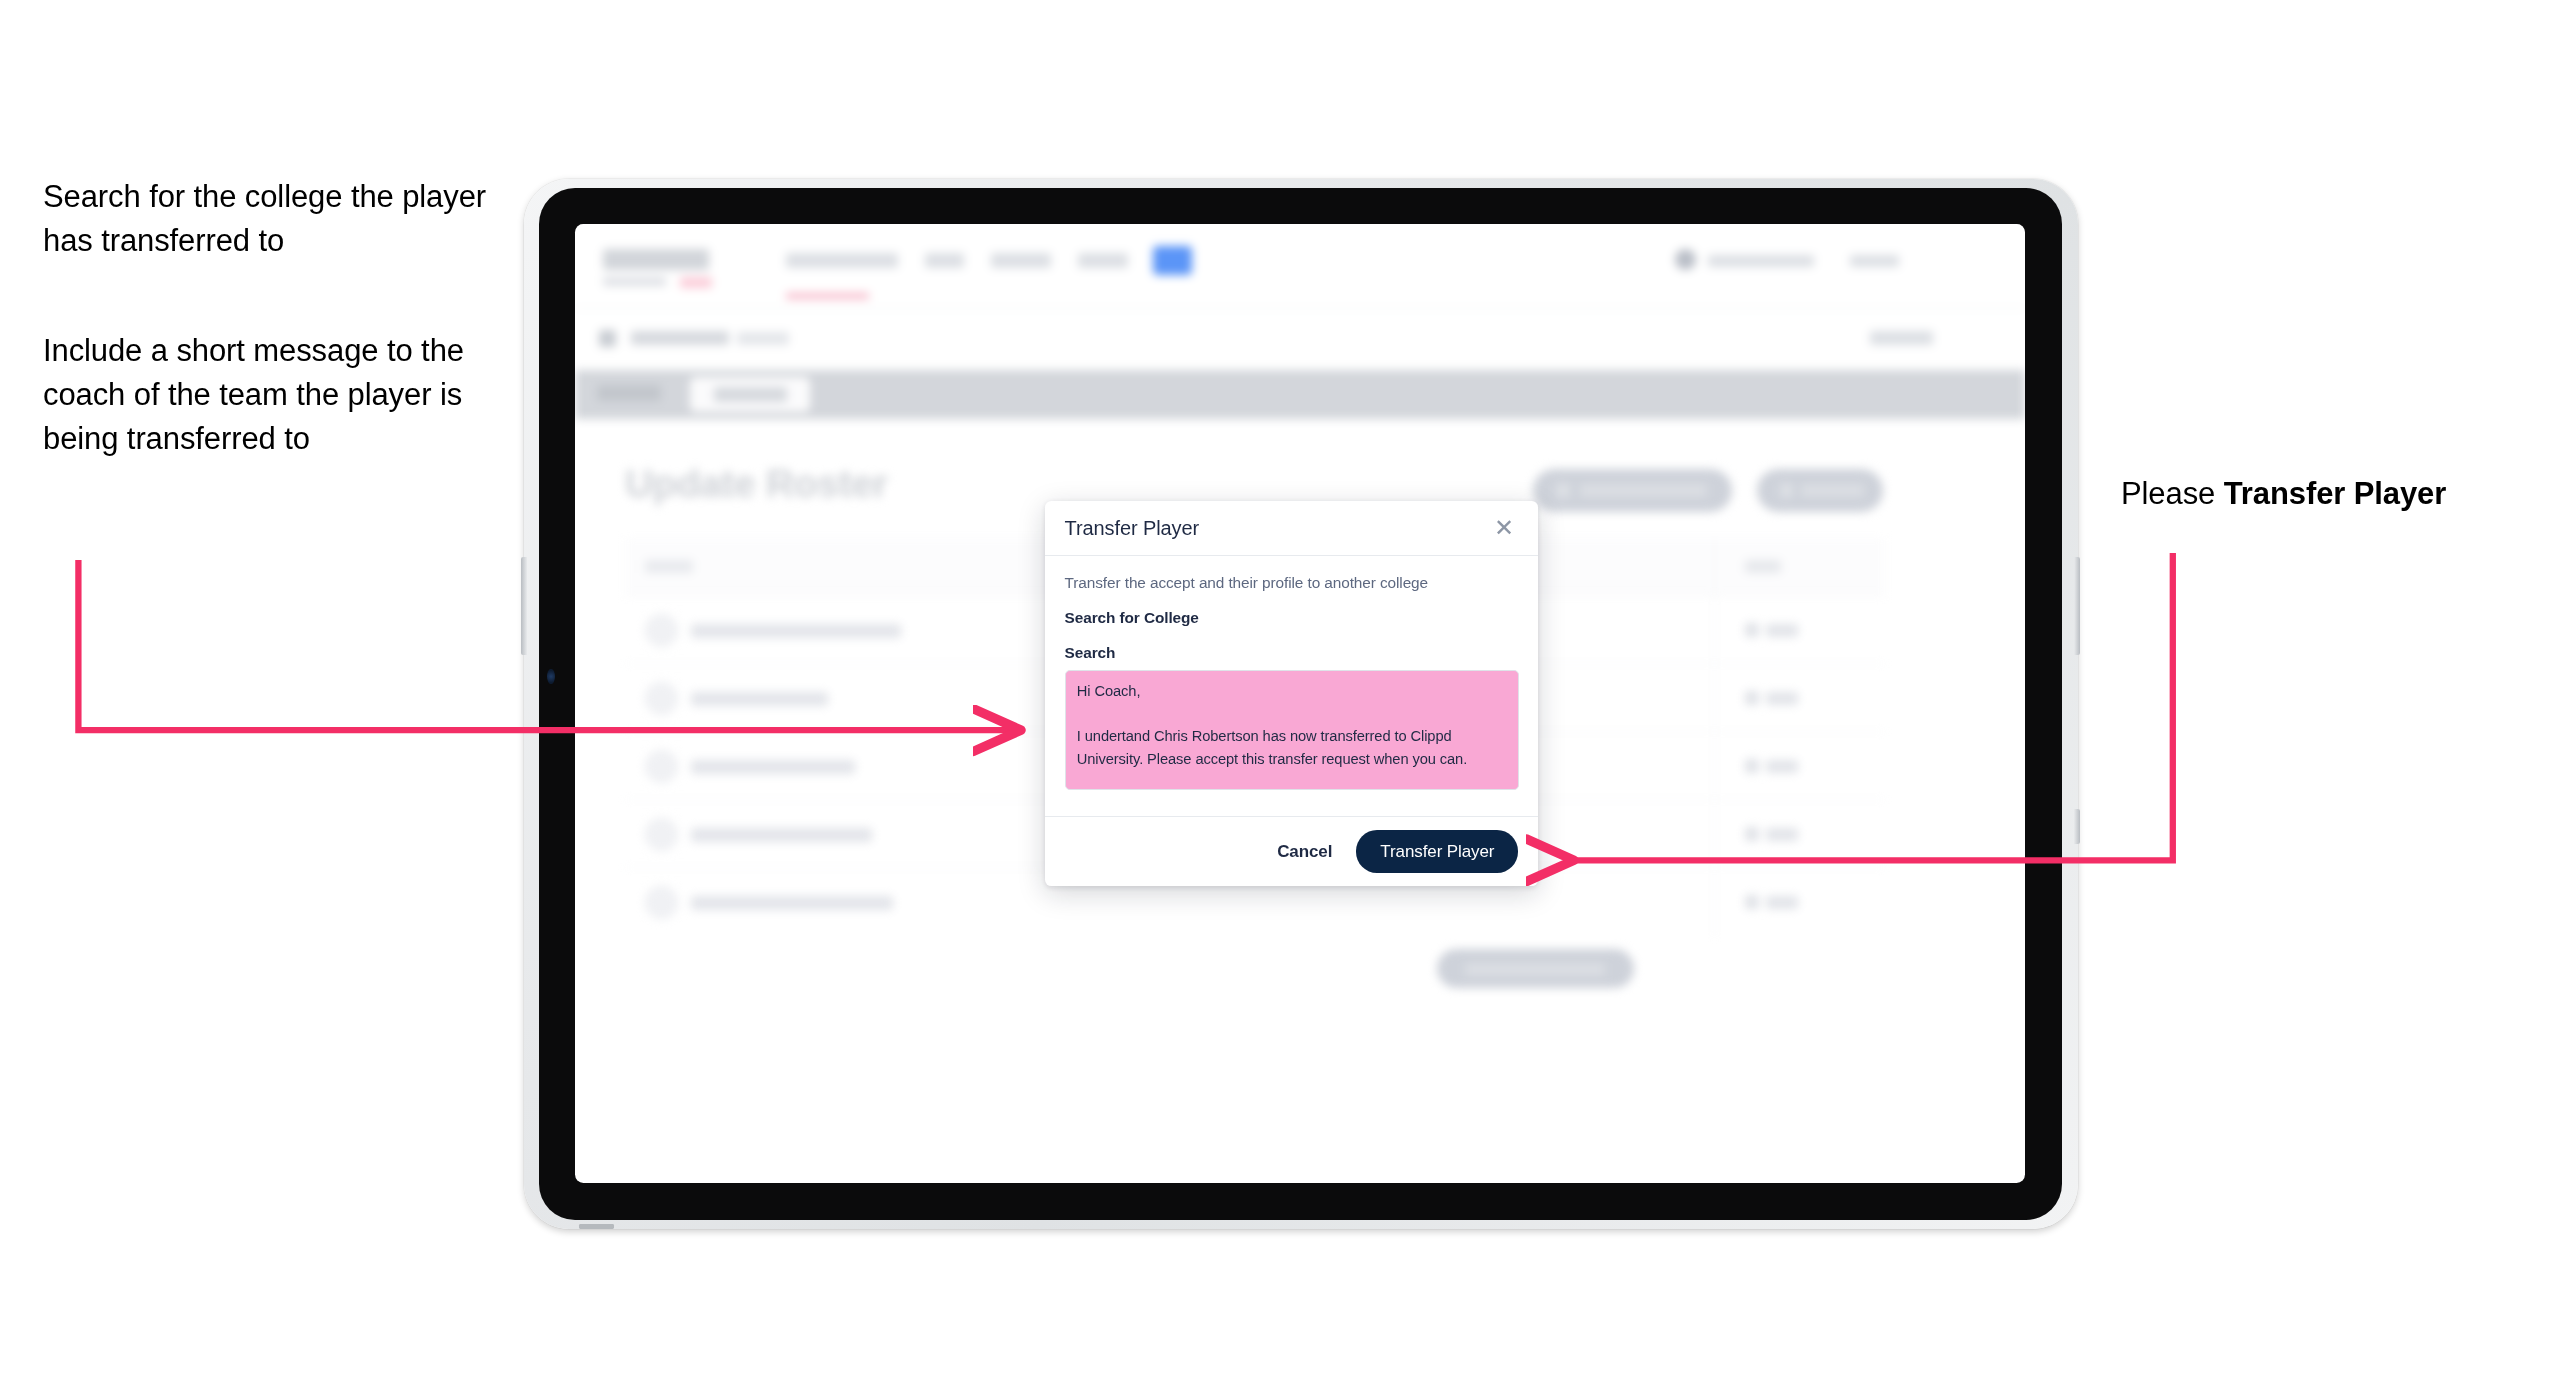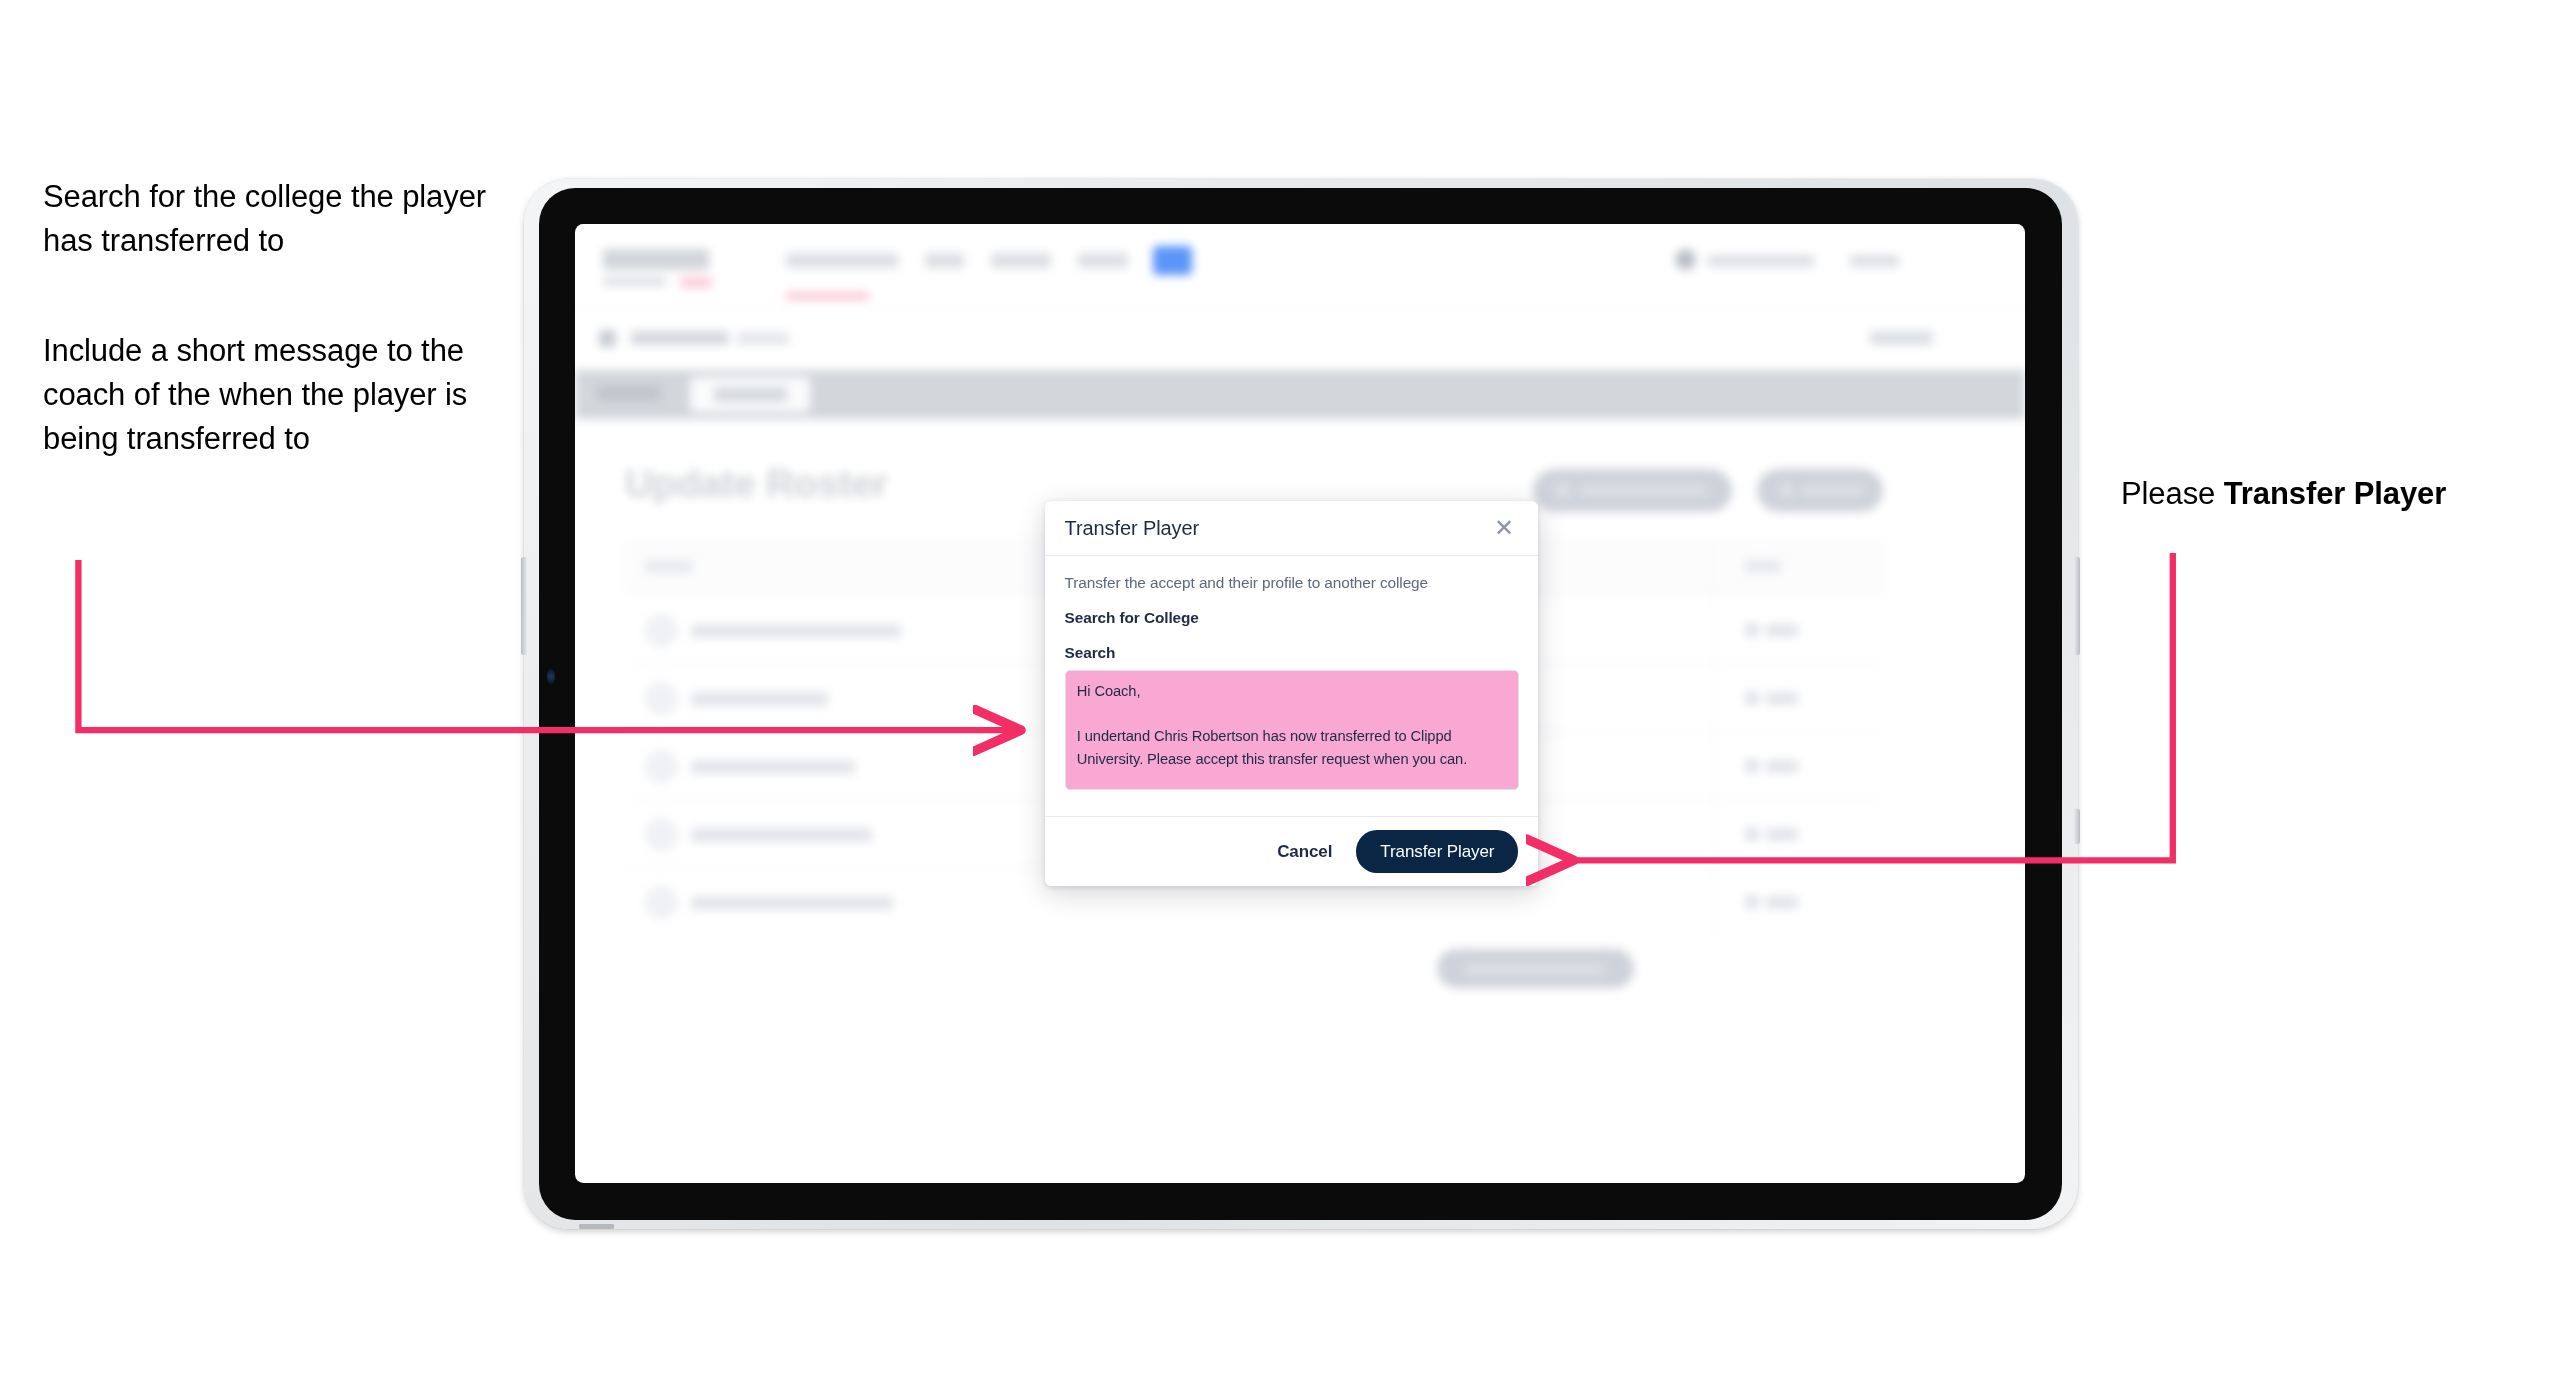--- a/index.html
+++ b/index.html
@@ -167,21 +167,21 @@
   }
 
   
   #arrows{left:0;top:0;width:2576px;height:1386px;pointer-events:none;}
 </style>
 </head>
 <body>
 
 <div class="abs annot" id="annot-left-1">Search for the college the player has transferred to</div>
 
-<div class="abs annot" id="annot-left-2">Include a short message to the coach of the when the player is being transferred to</div>
+<div class="abs annot" id="annot-left-2">Include a short message to the coach of the team the player is being transferred to</div>
 
 <div class="abs annot" id="annot-right-1">
   <span>Please </span><span class="bold">Transfer Player</span>
 </div>
 
 <div class="abs" id="vol-1"></div>
 <div class="abs" id="vol-2"></div>
 <div class="abs" id="tablet"></div>
 <div class="abs" id="side-btn-l"></div>
 <div class="abs" id="side-btn-r1"></div>

